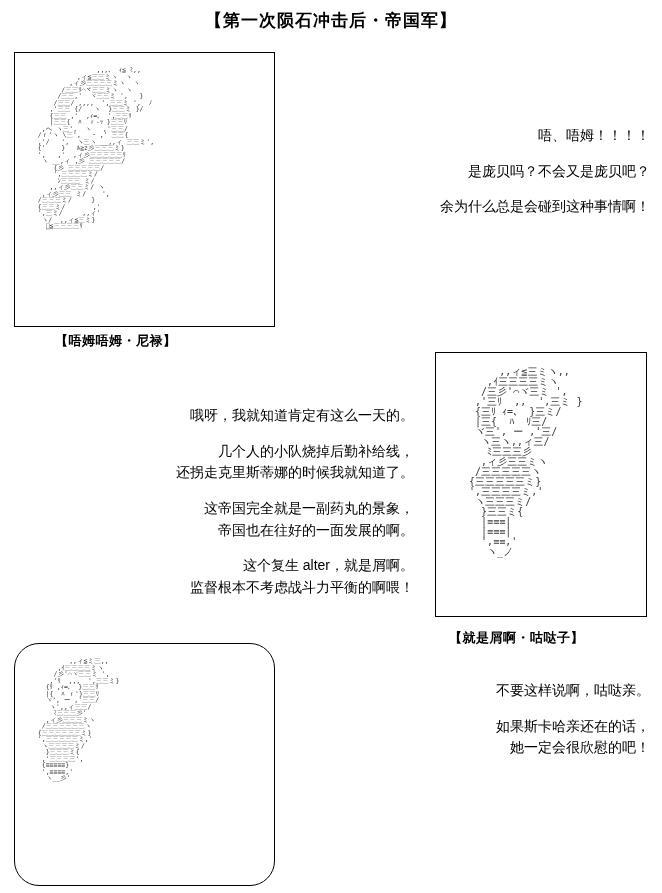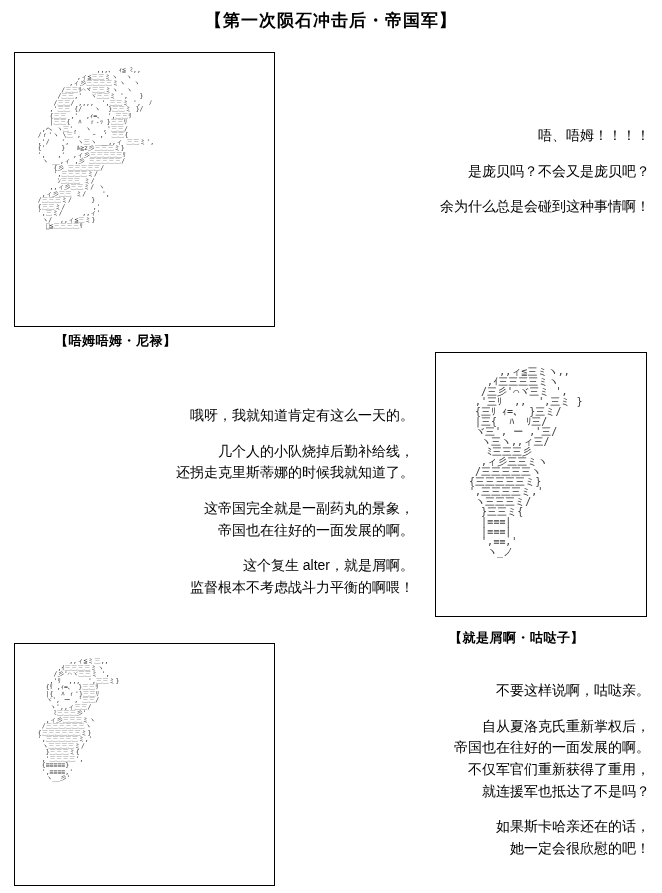--- a/index.html
+++ b/index.html
@@ -97,20 +97,21 @@
   }
 
   
   #block3-art {
     position: absolute;
     left: 14px;
     top: 643px;
     width: 261px;
     height: 243px;
     font-size: 6.5px;
+    border-radius: 25px;
   }
   #block3-text {
     position: absolute;
     left: 300px;
     top: 680px;
     width: 350px;
   }
 </style>
 </head>
 <body>
@@ -199,19 +200,15 @@
   ',三三三三三ミ,'
    ヽ三三三三ミ/
     }三三三ミ{
    ,'三三三三',
    {≡≡≡≡≡}
    ',≡≡≡≡,'
     ヽ__彡'</pre>
 </div>
 <div class="dialog" id="block3-text">
   <p>不要这样说啊，咕哒亲。</p>
-  <p style="white-space:pre-line">自从夏洛克氏重新掌权后，
-帝国也在往好的一面发展的啊。
-不仅军官们重新获得了重用，
-就连援军也抵达了不是吗？</p>
   <p style="white-space:pre-line">如果斯卡哈亲还在的话，
 她一定会很欣慰的吧！</p>
 </div>
 
 </body></html>

